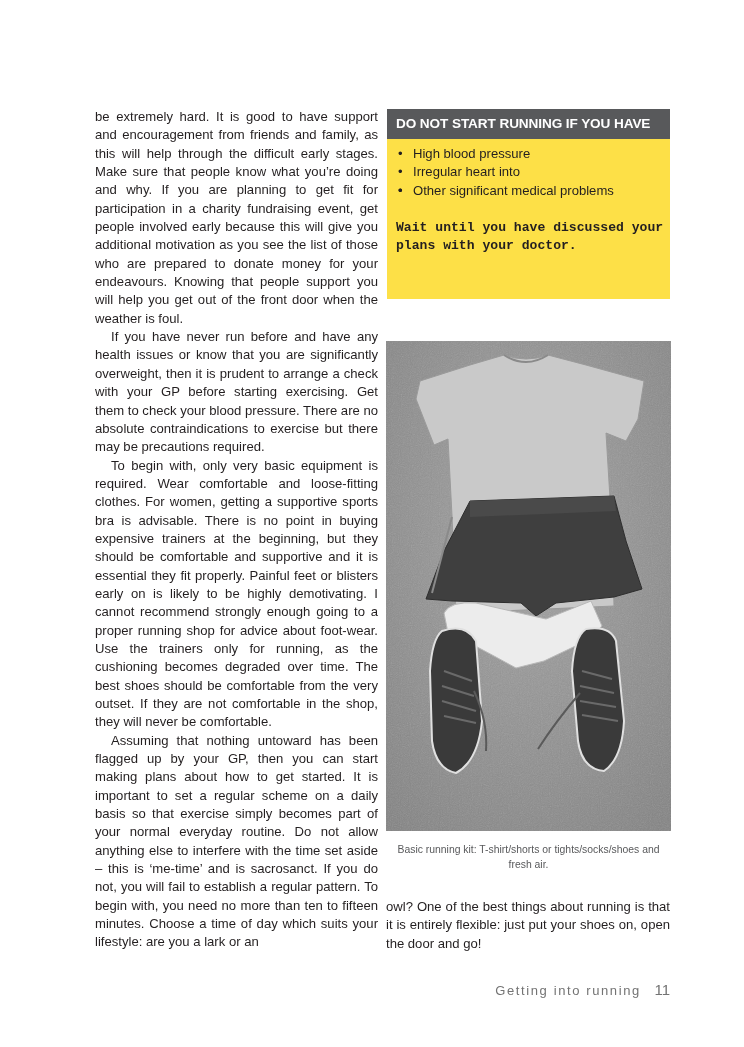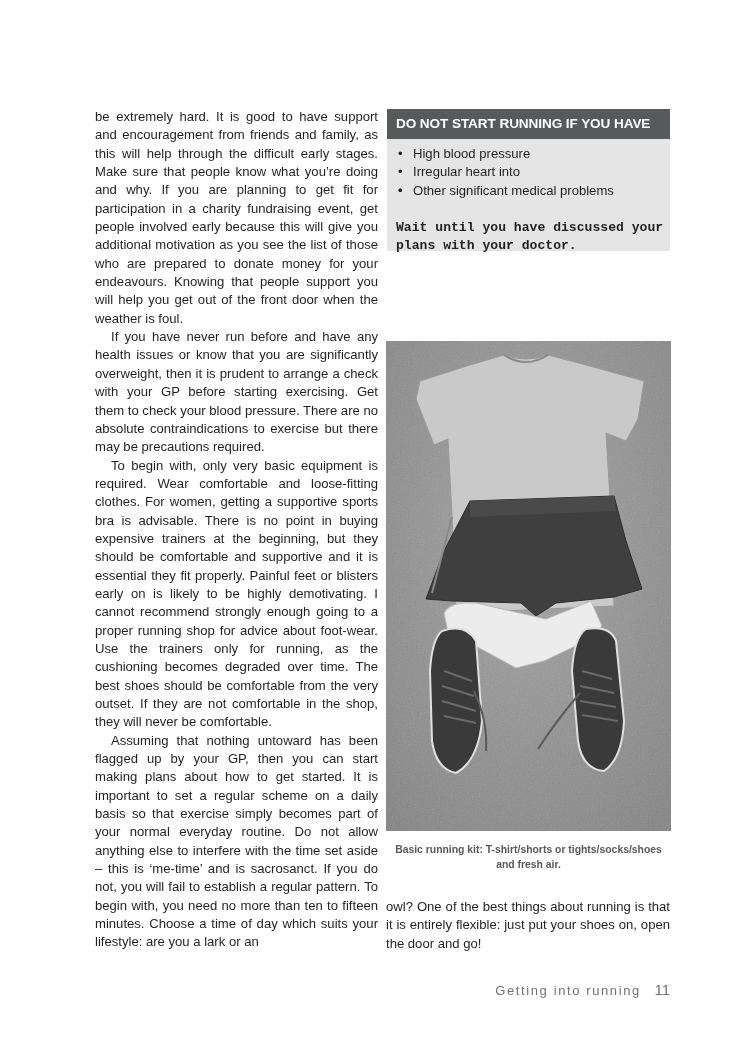--- a/index.html
+++ b/index.html
@@ -4,37 +4,37 @@
   <style>
     html, body { margin: 0; padding: 0; background: #ffffff; }
     body { width: 744px; height: 1047px; position: relative; overflow: hidden;
            font-family: "Liberation Sans", sans-serif; color: #231f20; }
     .col-left { position: absolute; left: 86px; top: 108px; width: 283px;
                 font-size: 13.1px; line-height: 18.35px; text-align: justify; margin-left: 9px; }
     .col-left p { margin: 0; }
     .col-left p.indent { text-indent: 16px; }
     .col-left p.first { text-indent: 0; }
 
-    .callout { position: absolute; left: 387px; top: 109px; width: 283px; height: 142px;
-               background: #e5e5e5; }
+    .callout { position: absolute; left: 387px; top: 109px; width: 283px; height: 190px;
+               background: #fde047; }
     .callout-head { background: #58595b; color: #ffffff; font-weight: bold;
                     font-size: 13.6px; height: 30px; line-height: 30px; padding-left: 9px;
                     letter-spacing: -0.1px; }
     .callout ul { margin: 6px 0 0 0; padding: 0 0 0 9px; list-style: none;
                   font-size: 13.1px; line-height: 18.3px; }
     .callout li { position: relative; padding-left: 17px; }
     .callout li .bullet { position: absolute; left: 2px; top: 0; }
     .callout .warn { margin: 19px 0 0 9px; font-weight: bold; font-size: 13.1px; line-height: 18.3px; color: #231f20; font-family: Liberation Mono, monospace; }
 
     .photo { position: absolute; left: 386px; top: 341px; width: 285px; height: 490px;
              background: #8c8c8c; overflow: hidden; }
     .photo svg { display: block; }
 
     .caption { position: absolute; left: 386px; top: 842px; width: 285px; text-align: center;
-               font-size: 10.4px; line-height: 15px; font-weight: bold; color: #58595b; }
+               font-size: 10.4px; line-height: 15px; font-weight: normal; color: #58595b; }
 
     .col-right { position: absolute; left: 386px; top: 898px; width: 284px;
                  font-size: 13.1px; line-height: 18.35px; text-align: justify; }
     .col-right p { margin: 0; }
 
     .footer { position: absolute; right: 74px; top: 981px; font-size: 13px; color: #737373; }
     .footer .section { letter-spacing: 1.6px; margin-right: 10px; }
     .footer .page { font-size: 15px; }
   </style>
 </head>

